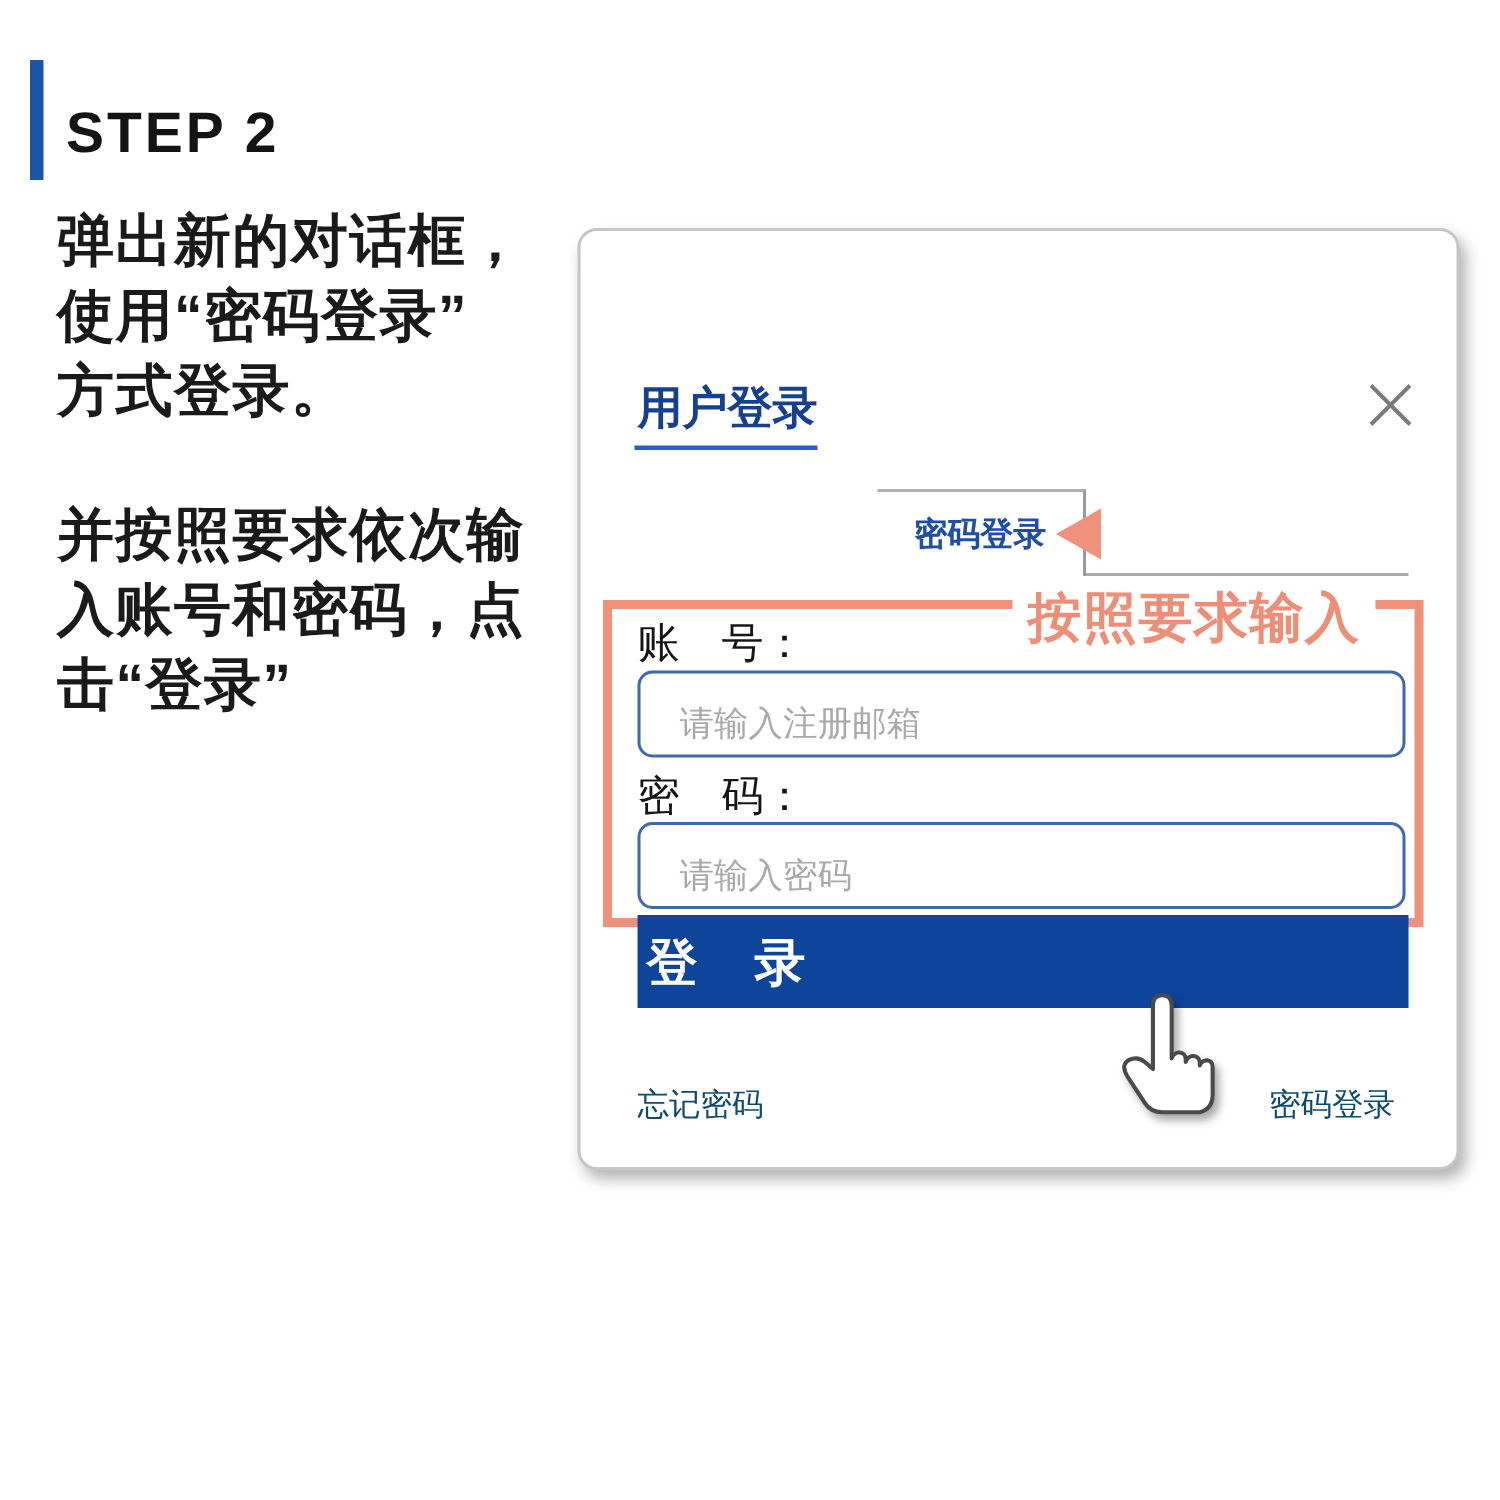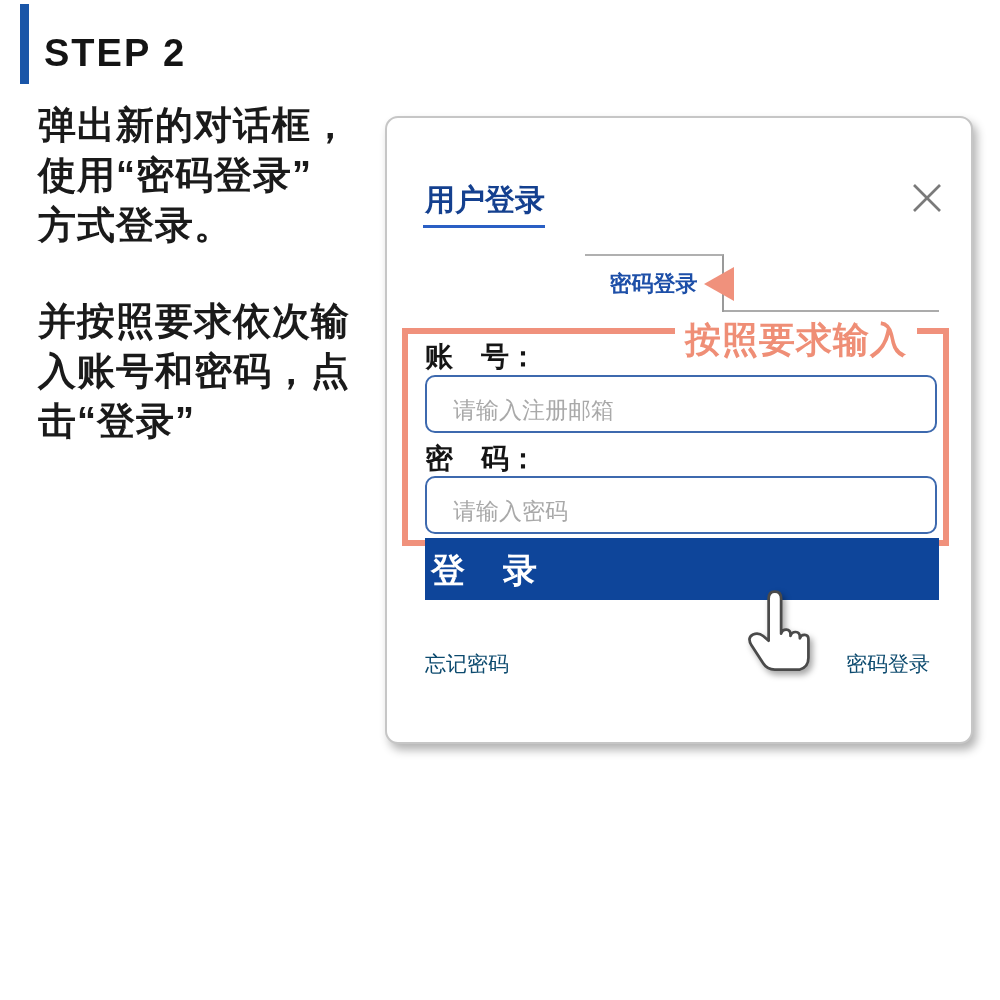--- a/index.html
+++ b/index.html
@@ -1,21 +1,21 @@
 <!DOCTYPE html>
 <html><head>
 <meta charset="utf-8">
 <style>
   html,body{margin:0;padding:0;}
   body{
     width:1000px;height:1000px;background:#ffffff;position:relative;
     font-family:"Liberation Sans","DejaVu Sans",sans-serif;
     overflow:hidden;
   }
-  .abs{position:absolute;}
+  .abs{position:absolute;margin-top:36px;}
 
   
   .step-bar{left:20px;top:4px;width:9px;height:80px;background:#1a56a8;}
   .step-title{left:44px;top:32px;font-size:38px;font-weight:700;color:#141414;letter-spacing:2px;}
   .para{left:38px;font-size:38px;line-height:50px;font-weight:700;color:#1a1a1a;white-space:pre-line;letter-spacing:1px;}
   .para1{top:100px;}
   .para2{top:296px;}
 
   
   .dialog{
@@ -31,21 +31,21 @@
   .tab{box-sizing:border-box;height:58px;text-align:center;line-height:56px;font-size:22px;cursor:pointer;}
   .tab1{left:38px;top:136px;width:160px;border:2px solid #6e6e6e;color:#1c1c1c;font-weight:600;background:#fff;}
   .tab2{left:198px;top:136px;width:139px;border-top:2px solid #b0b0b0;border-right:2px solid #9a9a9a;color:#1d4fa8;font-weight:700;background:#fff;}
   .tabs-underline{left:337px;top:192px;width:215px;height:2px;background:#ababab;}
 
   .tri{left:317px;top:149px;width:0;height:0;border-top:17px solid transparent;border-bottom:17px solid transparent;border-right:30px solid #f0917c;}
 
   .callout-box{left:15px;top:210px;width:547px;height:218px;border:6px solid #f0917c;box-sizing:border-box;}
   .callout-label{left:288px;top:198px;font-size:36px;font-weight:700;color:#ef8e76;background:#ffffff;padding:0 10px;letter-spacing:1px;}
 
-  .field-label{left:38px;font-size:28px;font-weight:700;color:#151515;}
+  .field-label{left:38px;font-size:28px;font-weight:400;color:#151515;}
   .lbl-account{top:220px;}
   .lbl-password{top:322px;}
   .text-input{
     left:38px;width:512px;height:58px;box-sizing:border-box;
     border:2px solid #3d69ae;border-radius:10px;background:#fff;
     font-size:23px;color:#333;padding:12px 0 0 26px;outline:none;
     font-family:"Liberation Sans","DejaVu Sans",sans-serif;
   }
   .text-input::placeholder{color:#a9a9a9;opacity:1;}
   .input-account{top:257px;}

